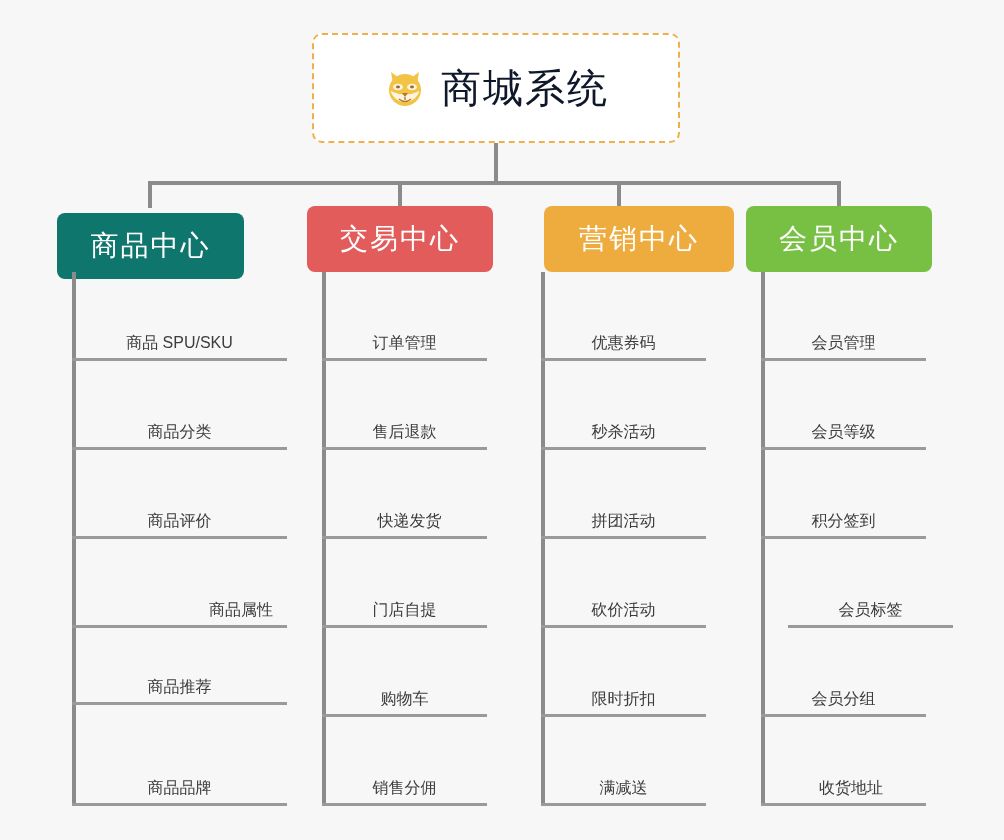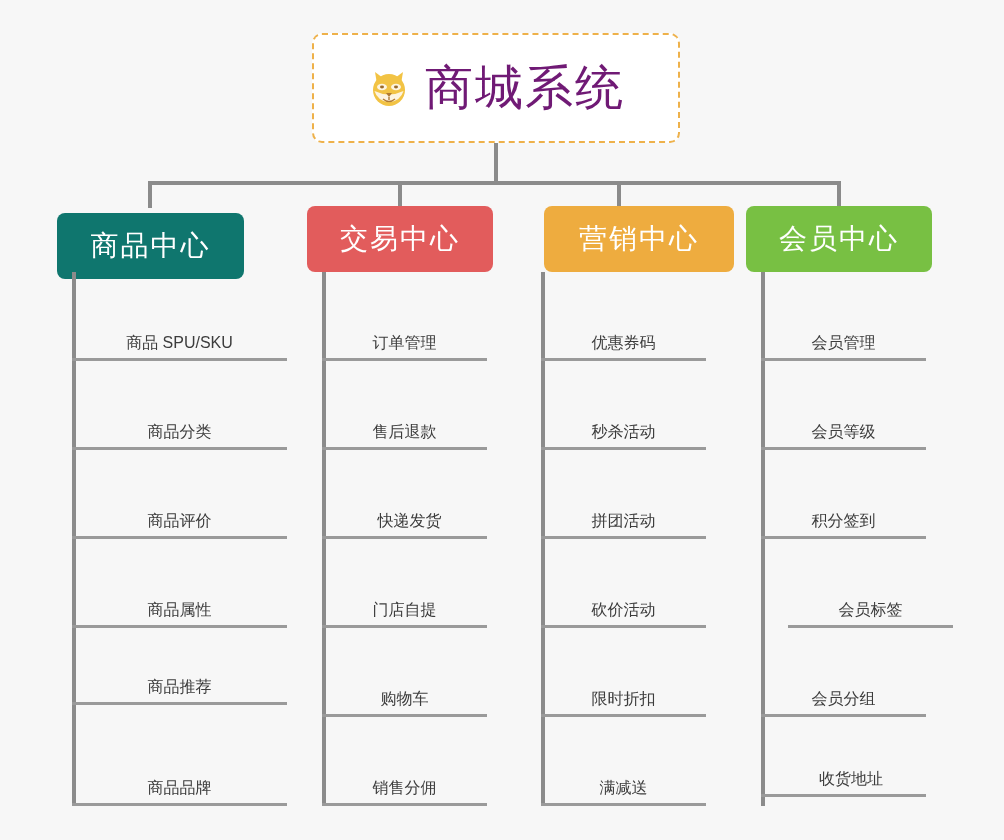--- a/index.html
+++ b/index.html
@@ -36,22 +36,22 @@
     justify-content: center;
     gap: 14px;
   }
   .root-emoji {
     font-size: 40px;
     line-height: 1;
     color: #efb73e;
   }
   .root-emoji svg { display: block; }
   .root-title {
-    font-size: 48px;
-    color: #701a75;
+    font-size: 40px;
+    color: #0f172a;
     letter-spacing: 2px;
     white-space: nowrap;
   }
 
   
   .conn {
     position: absolute;
     background: #8b8b8b;
   }
   .stem-v {
@@ -156,21 +156,21 @@
         <div class="rail" style="height: 534px;"></div>
         <div class="leaf-item" style="top: 0px; min-width: 215px;">
           <span class="leaf-label">商品 SPU/SKU</span>
         </div>
         <div class="leaf-item" style="top: 89px; min-width: 215px;">
           <span class="leaf-label">商品分类</span>
         </div>
         <div class="leaf-item" style="top: 178px; min-width: 215px;">
           <span class="leaf-label">商品评价</span>
         </div>
-        <div class="leaf-item" style="top: 267px; min-width: 215px;">
+        <div class="leaf-item" style="top: 267px; min-width: 215px; justify-content: flex-end;">
           <span class="leaf-label">商品属性</span>
         </div>
         <div class="leaf-item" style="top: 344px; min-width: 215px; text-align: center;">
           <span class="leaf-label">商品推荐</span>
         </div>
         <div class="leaf-item" style="top: 445px; min-width: 215px;">
           <span class="leaf-label">商品品牌</span>
         </div>
       </div>
       <div class="conn drop" style="left: 398px;"></div>
@@ -237,19 +237,19 @@
         </div>
         <div class="leaf-item" style="top: 178px; min-width: 165px;">
           <span class="leaf-label">积分签到</span>
         </div>
         <div class="leaf-item" style="top: 267px; min-width: 165px; margin-left: 27px;">
           <span class="leaf-label">会员标签</span>
         </div>
         <div class="leaf-item" style="top: 356px; min-width: 165px;">
           <span class="leaf-label">会员分组</span>
         </div>
-        <div class="leaf-item" style="top: 436px; min-width: 165px; padding-left: 29px;">
+        <div class="leaf-item" style="top: 445px; min-width: 165px; padding-left: 29px;">
           <span class="leaf-label">收货地址</span>
         </div>
       </div>
     </div>
 
 </div>
 
 </body></html>

